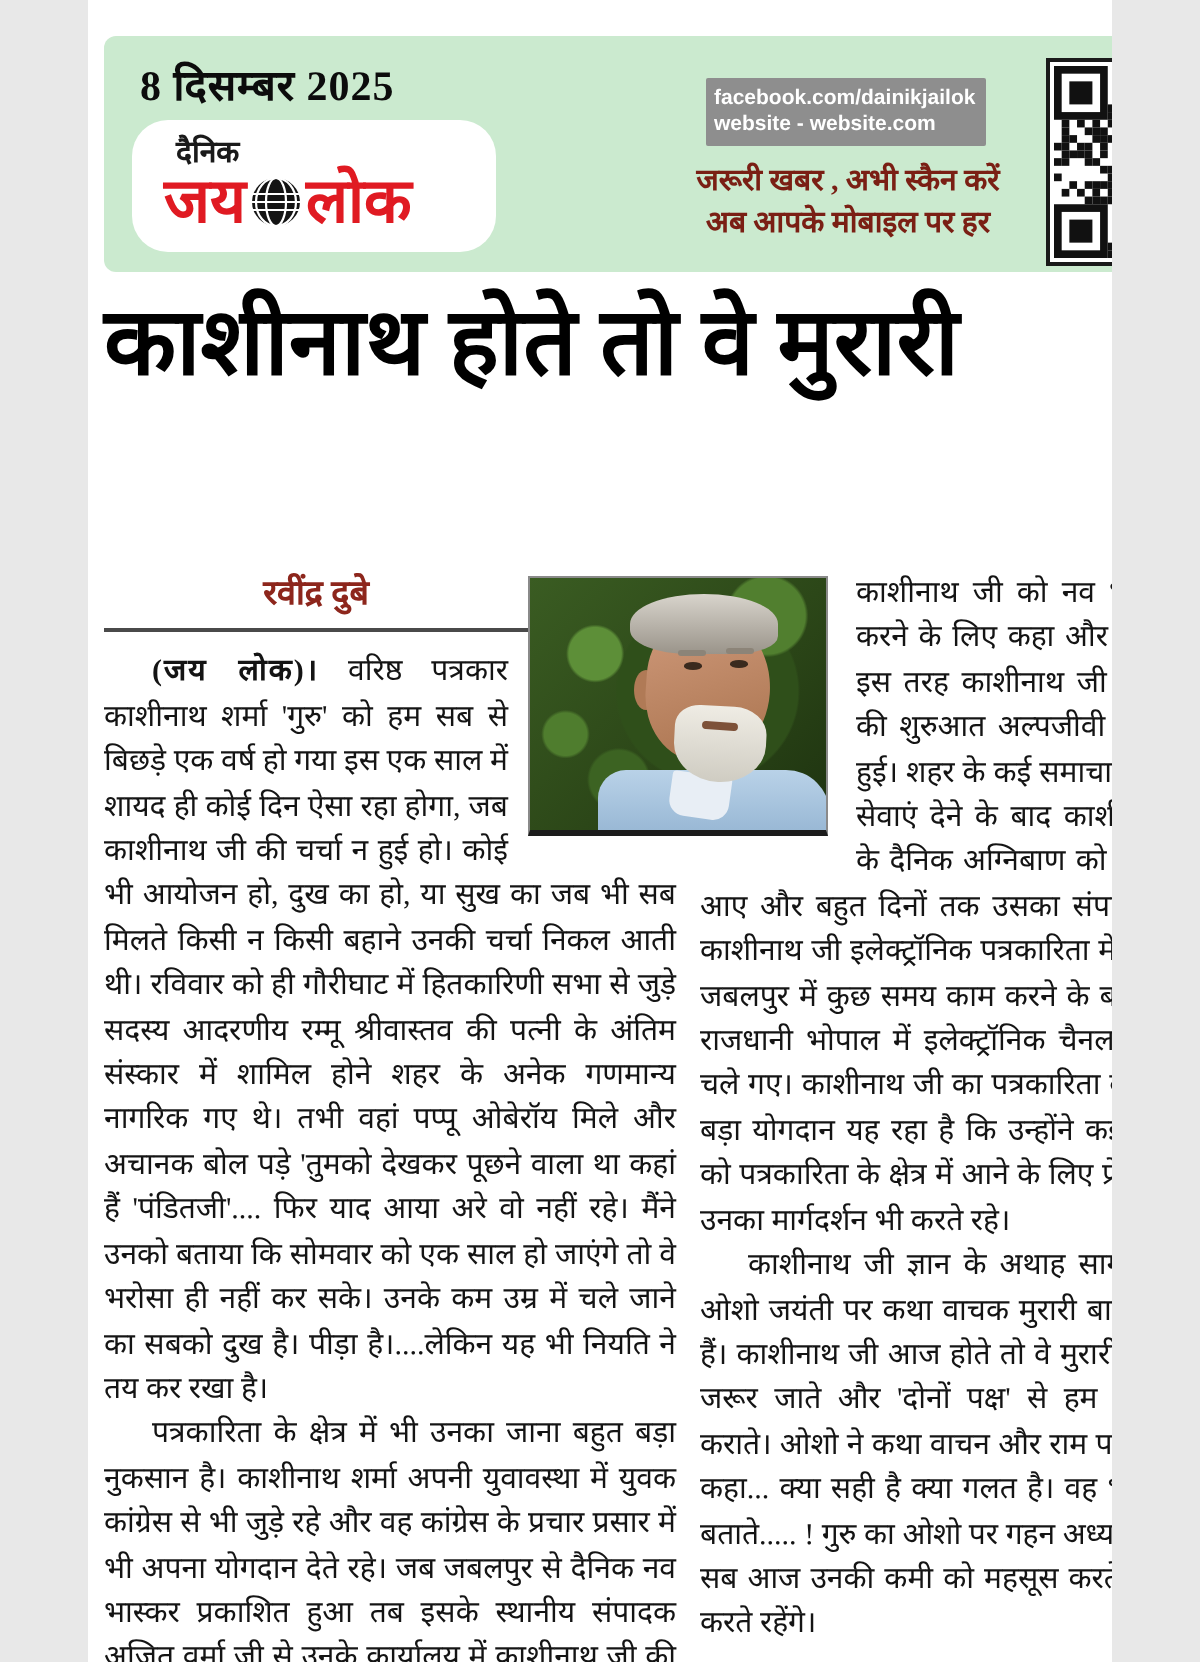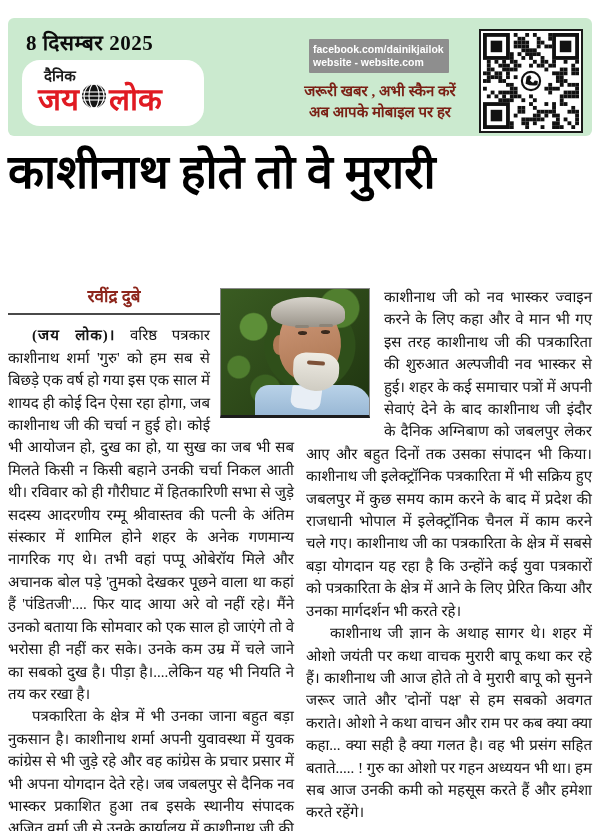--- a/index.html
+++ b/index.html
@@ -1,36 +1,36 @@
 <!DOCTYPE html>
 <html><head>
 <meta charset="utf-8">
 <style>
   * { margin:0; padding:0; box-sizing:border-box; }
   html,body { background:#e8e8e8; }
   .page {
-    position:relative; width:600px; height:831px; background:#ffffff;
+    position:relative; width:512px; height:831px; background:#ffffff;
     margin:0 auto; overflow:hidden;
     font-family:"Liberation Serif","DejaVu Serif",serif; color:#111;
   }
   
   .masthead {
     position:absolute; left:8px; top:18px; width:584px; height:118px;
     background:#cbeacf; border-radius:6px;
   }
   .date {
     position:absolute; left:18px; top:10px;
     font-size:21px; font-weight:800; color:#0c0c0c; letter-spacing:0.5px;
   }
   .logo-box {
     position:absolute; left:14px; top:42px; width:182px; height:66px;
     background:#ffffff; border-radius:18px; padding:5px 12px 4px 16px;
   }
   .logo-top { font-size:15px; color:#1a1a1a; font-weight:600; margin-left:6px; }
-  .logo-row { display:flex; align-items:flex-start; gap:2px; margin-top:-2px; }
+  .logo-row { display:flex; align-items:center; gap:2px; margin-top:-2px; }
   .logo-word { font-size:31px; font-weight:800; color:#e01a22; line-height:34px; }
   .globe { width:26px; height:26px; flex:0 0 auto; }
   .social-box {
     position:absolute; left:301px; top:21px; width:140px;
     background:#8e8e8e; color:#ffffff; text-align:left;
     font-family:"Liberation Sans","DejaVu Sans",sans-serif;
     font-size:10.5px; font-weight:700; padding:4px 4px; line-height:13px;
     border-radius:1px;
   }
   .scan-note {

